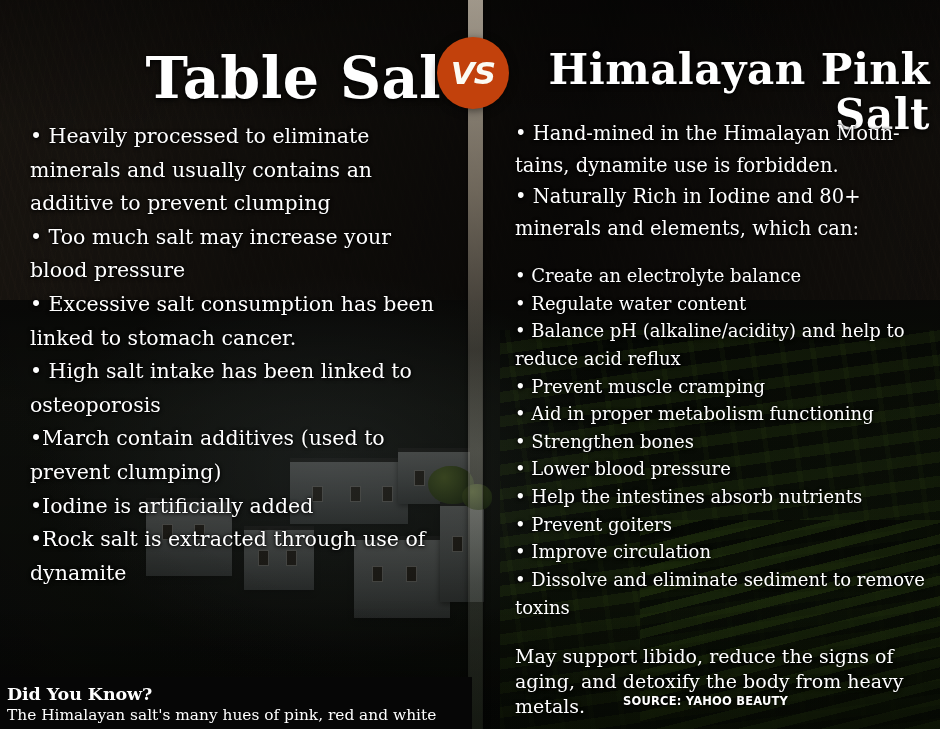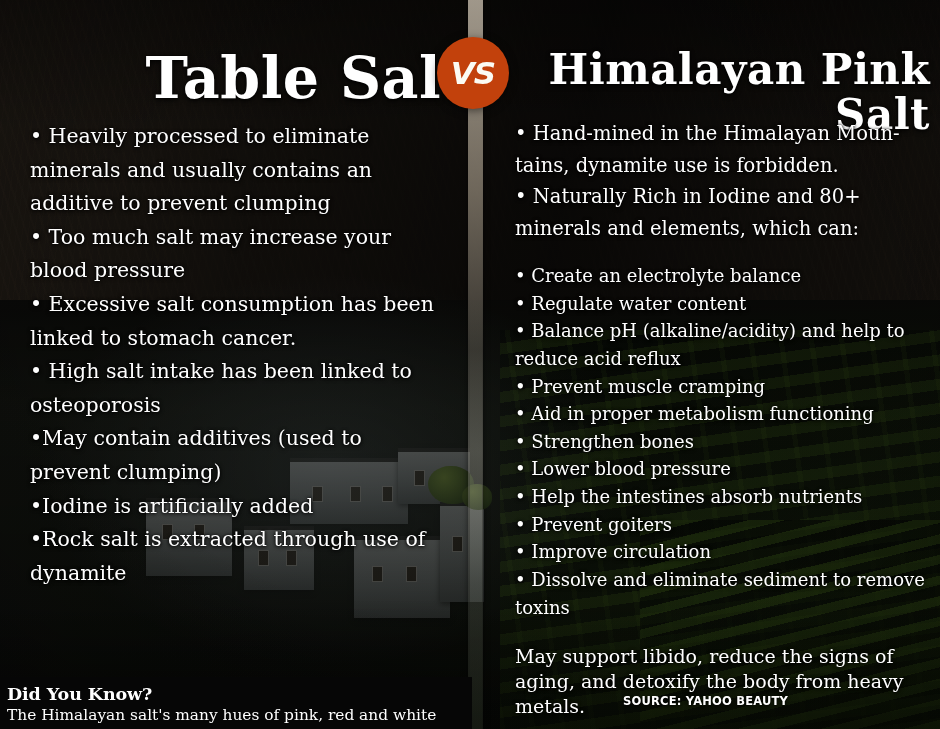--- a/index.html
+++ b/index.html
@@ -269,21 +269,21 @@
   <div class="content">
 
     <div class="col col-left">
       <div class="title title-left">Table Salt</div>
 
       <ul class="bullets list-left">
         <li>• Heavily processed to eliminate minerals and usually contains an additive to prevent clumping</li>
         <li>• Too much salt may increase your blood pressure</li>
         <li>• Excessive salt consumption has been linked to stomach cancer.</li>
         <li>• High salt intake has been linked to osteoporosis</li>
-        <li>•May contain additives (used to prevent clumping)</li>
+        <li>•March contain additives (used to prevent clumping)</li>
         <li>•Iodine is artificially added</li>
         <li>•Rock salt is extracted through use of dynamite</li>
       </ul>
     </div>
 
     <div class="vs-badge">
       <span>VS</span>
     </div>
 
     <div class="col col-right">

